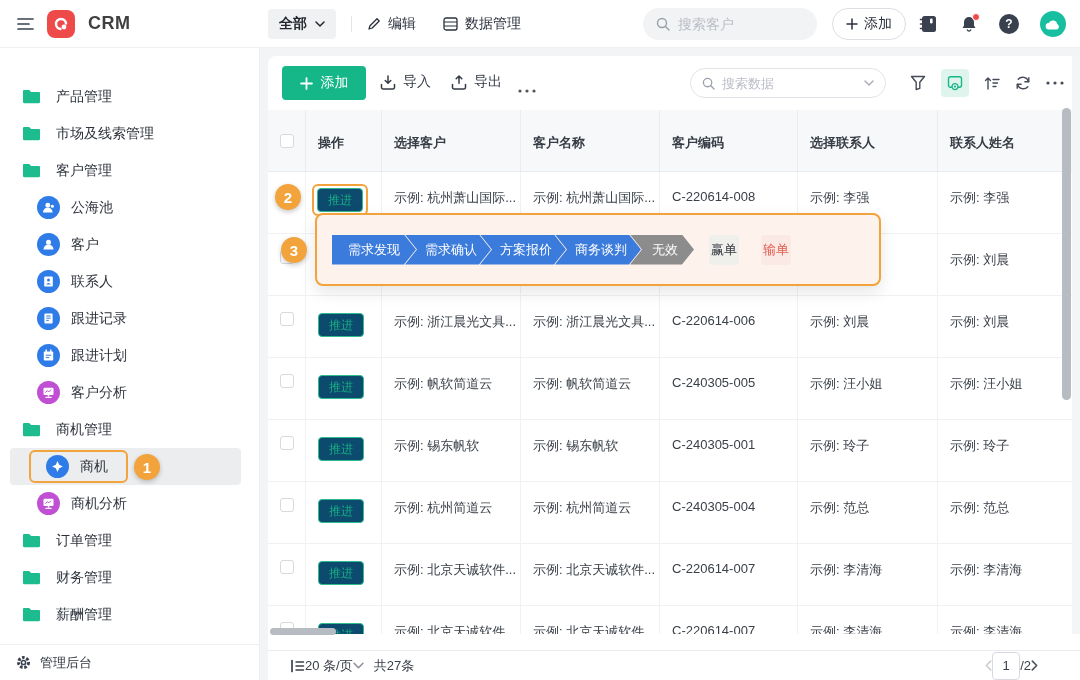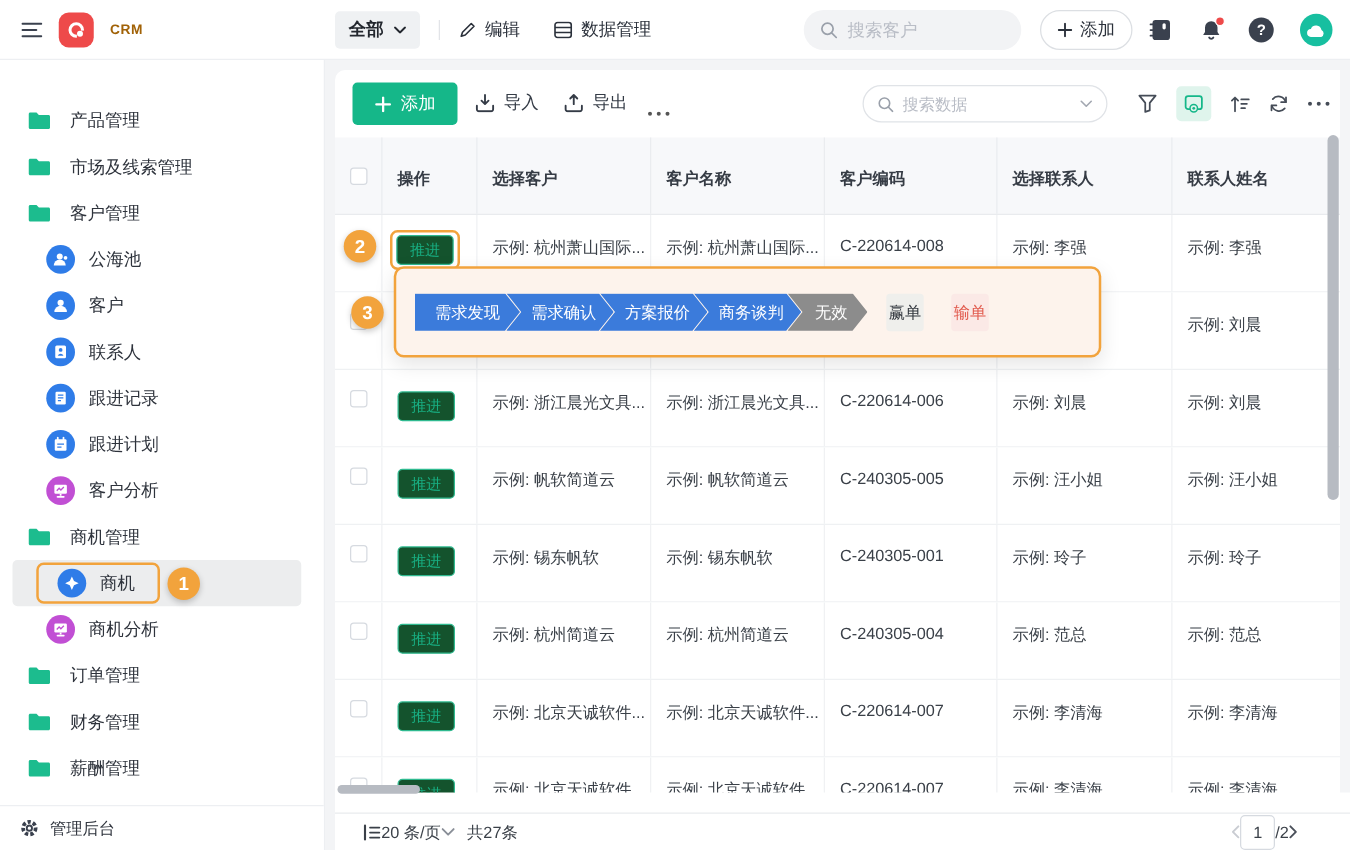--- a/index.html
+++ b/index.html
@@ -6,21 +6,21 @@
   html,body { width:1080px; height:680px; }
   body { font-family:"Liberation Sans","DejaVu Sans",sans-serif; font-size:14px; color:#333; }
   .screen { position:relative; width:1080px; height:680px; background:#fff; overflow:hidden; }
   .ic { display:inline-flex; align-items:center; justify-content:center; }
 
   
   .topbar { position:absolute; top:0; left:0; width:1080px; height:48px; background:#fff;
             border-bottom:1px solid #EDEFF2; display:flex; align-items:center; z-index:5; }
   .topbar-left { width:260px; flex-shrink:0; display:flex; align-items:center; gap:13px; padding-left:17px; }
   .logo { width:28px; height:28px; border-radius:8px; background:var(--red); display:flex; align-items:center; justify-content:center; }
-  .app-title { font-weight:bold; font-size:11px; color:#a16207; letter-spacing:.5px; }
+  .app-title { font-weight:bold; font-size:18px; color:#404040; letter-spacing:.5px; }
   .scope-chip { margin-left:8px; height:30px; padding:0 11px; background:#EFF1F3; border-radius:4px;
                 display:flex; align-items:center; gap:8px; font-weight:bold; color:#23272E; }
   .vdiv { width:1px; height:16px; background:#E2E4E8; margin:0 15px; }
   .tb-act { display:flex; align-items:center; gap:7px; color:#2B313B; margin-right:27px; }
   .top-search { position:absolute; left:643px; top:8px; width:174px; height:32px; background:#F2F3F5;
                 border-radius:16px; display:flex; align-items:center; padding:0 13px; gap:8px; color:#9AA0AA; }
   .top-search input, .side-search input, .data-search input { border:none; outline:none; background:transparent; font-size:14px; width:100px; color:#333; }
   input::placeholder { color:#B9BDC6; }
   .add-pill { position:absolute; left:832px; top:8px; width:74px; height:32px; border:1px solid #DCDFE3;
               border-radius:16px; background:#fff; display:flex; align-items:center; justify-content:center;
@@ -76,21 +76,21 @@
   .thead .tcell.c0 { padding-top:24px; }
   .tcell.c1 { width:76px; }
   .tcell.c2 { width:139px; }
   .tcell.c3 { width:139px; }
   .tcell.c4 { width:138px; }
   .tcell.c5 { width:140px; }
   .tcell.c6 { flex:1; }
   .tcell:not(.c0) { border-left:1px solid #F0F1F3; }
   .thead .tcell:not(.c0) { border-left:1px solid #EAECEF; }
   .cb { width:14px; height:14px; border:1px solid #D6DAE0; border-radius:3px; background:#fff; display:inline-block; }
-  .pushbtn { height:24px; padding:0 10px; border:1px solid #2FBA90; color:#18AE82; background:#14532d; border-radius:4px; font-size:12px; }
+  .pushbtn { height:24px; padding:0 10px; border:1px solid #2FBA90; color:#18AE82; background:#0c4a6e; border-radius:4px; font-size:12px; }
   .pushwrap { display:inline-block; }
   .pushwrap.hl { border:2px solid var(--orange); border-radius:6px; padding:2px 3px; margin:-5px 0 0 -6px; }
 
   
   .vtrack { position:absolute; right:0; top:0; width:8px; height:578px; background:#F4F5F7; }
   .vthumb { position:absolute; left:794px; top:52px; width:9px; height:292px; background:#B7BBC2; border-radius:5px; z-index:3; }
   .hthumb { position:absolute; left:2px; top:572px; width:66px; height:7px; background:#B7BBC2; border-radius:4px; z-index:3; }
 
   
   .pagefoot { position:absolute; left:0; right:0; bottom:0; height:30px; border-top:1px solid #E9EBEE; background:#fff;

